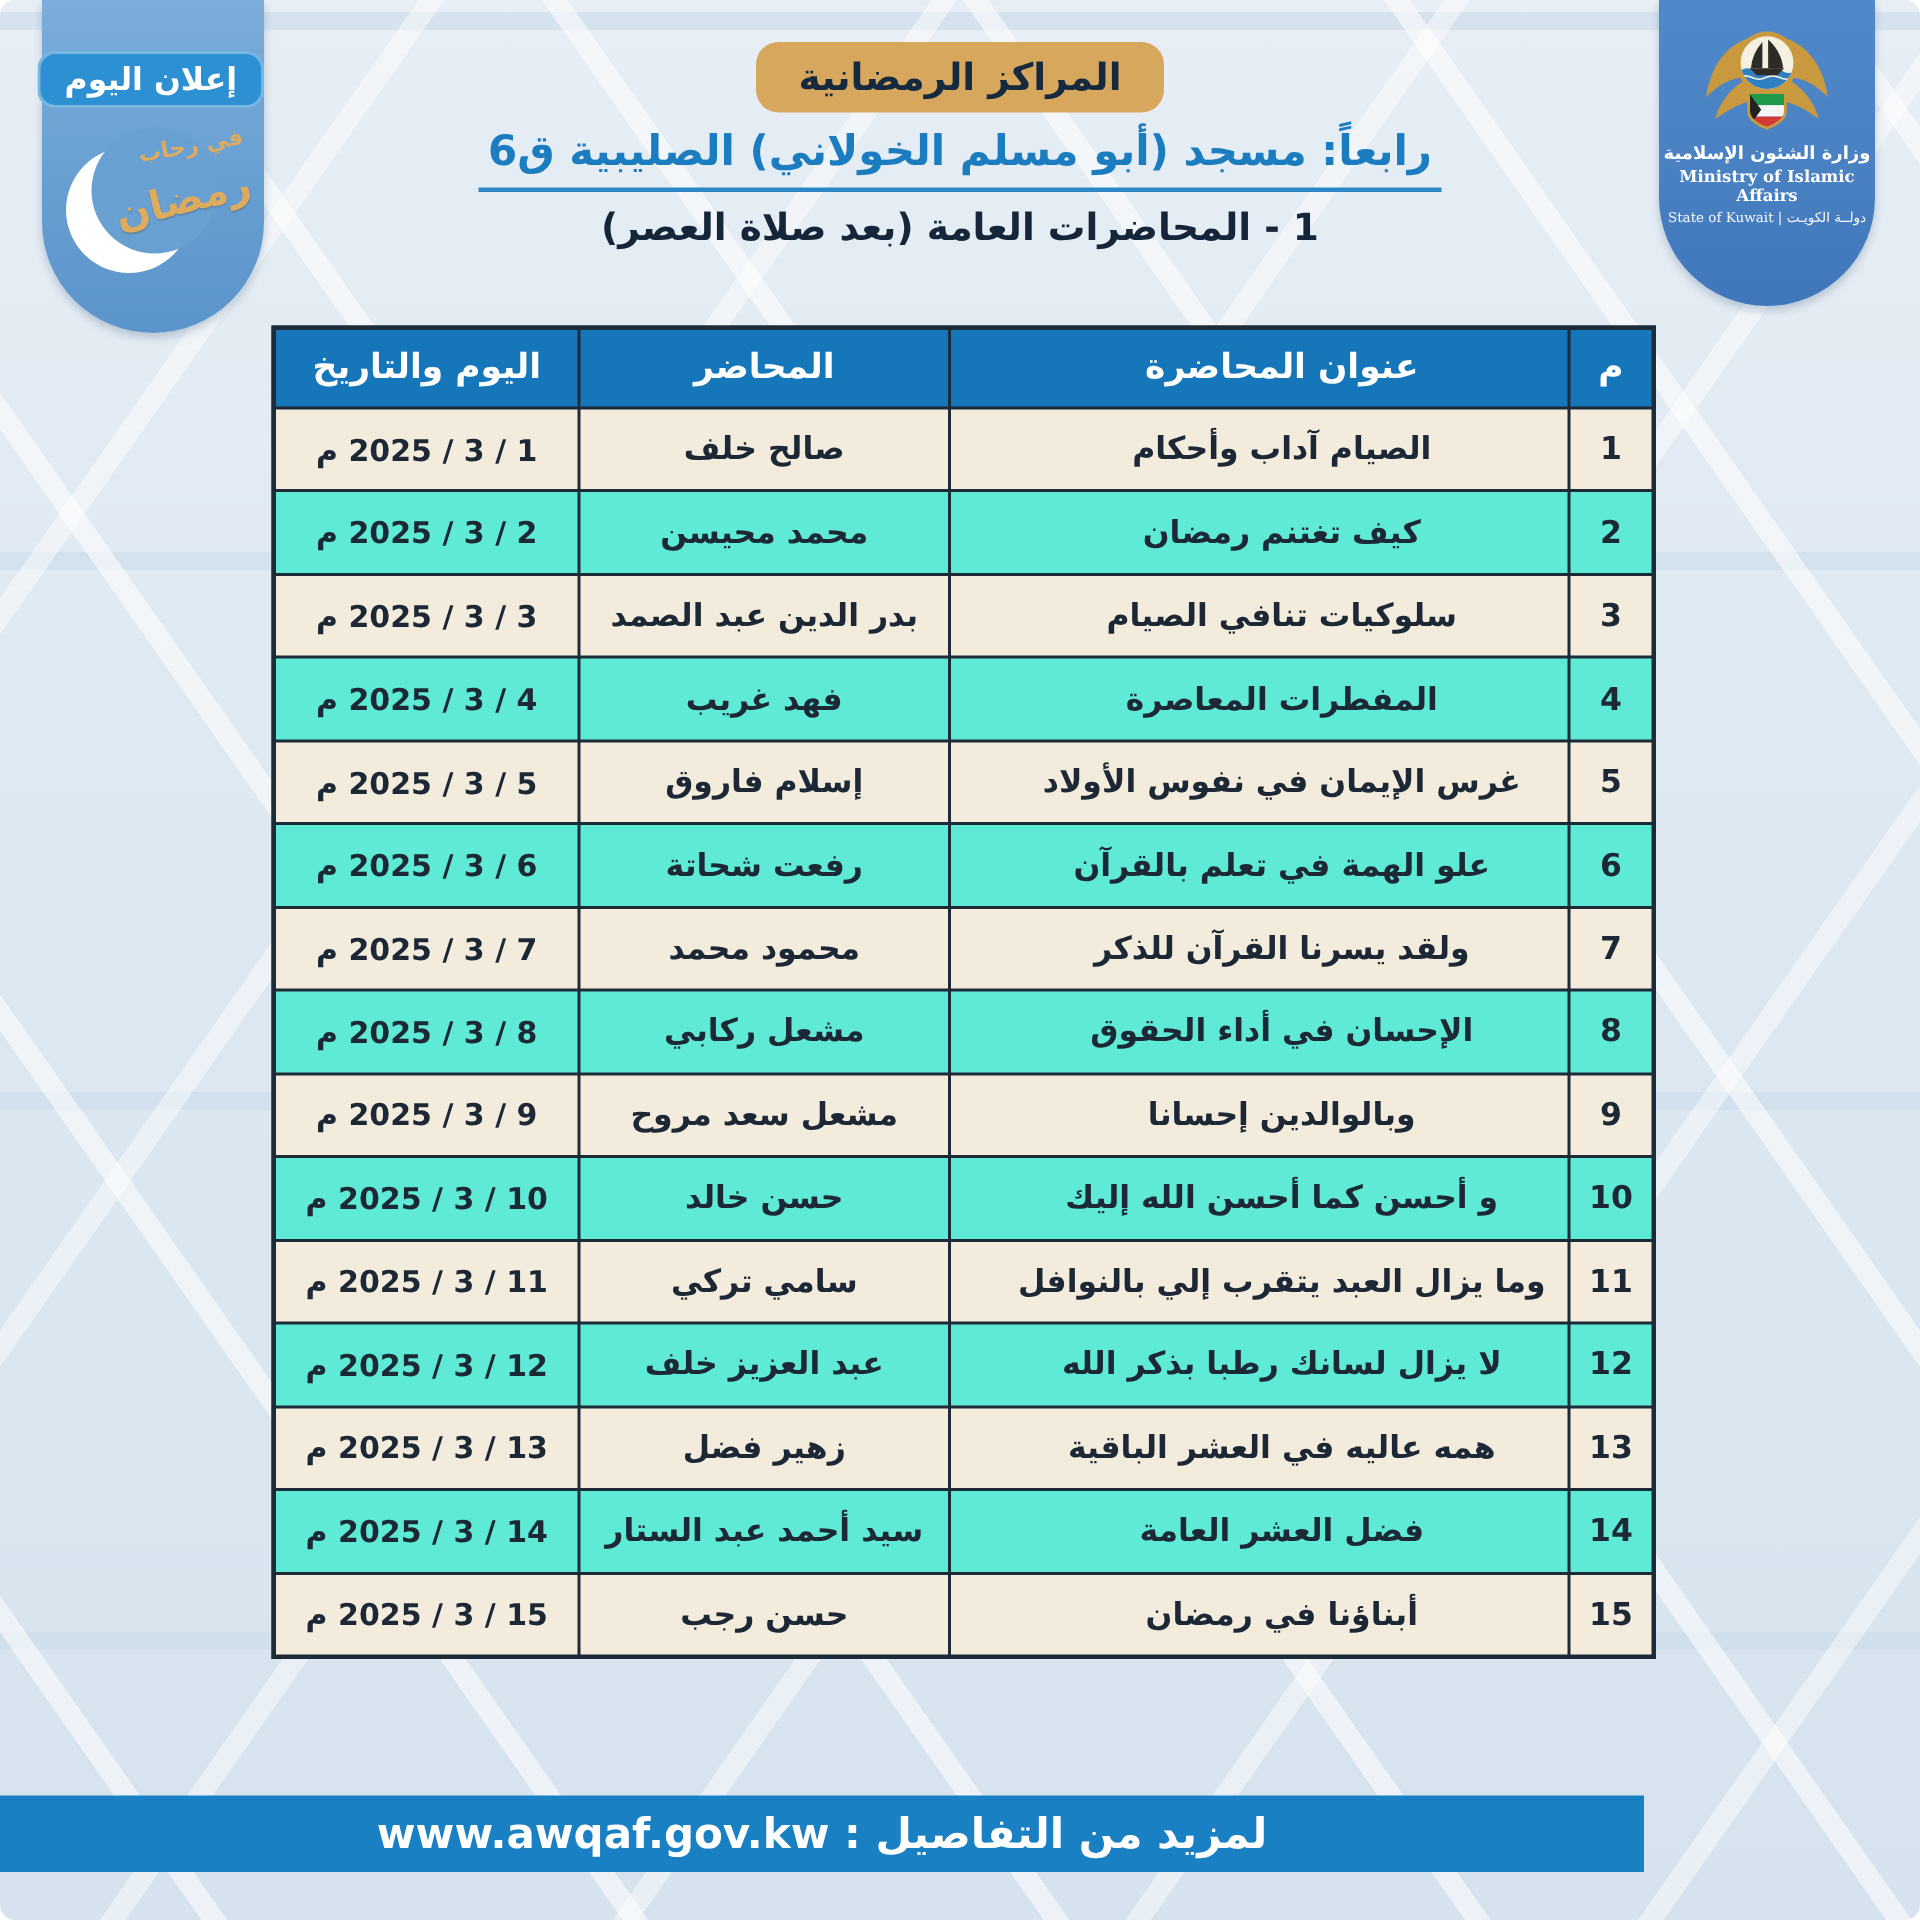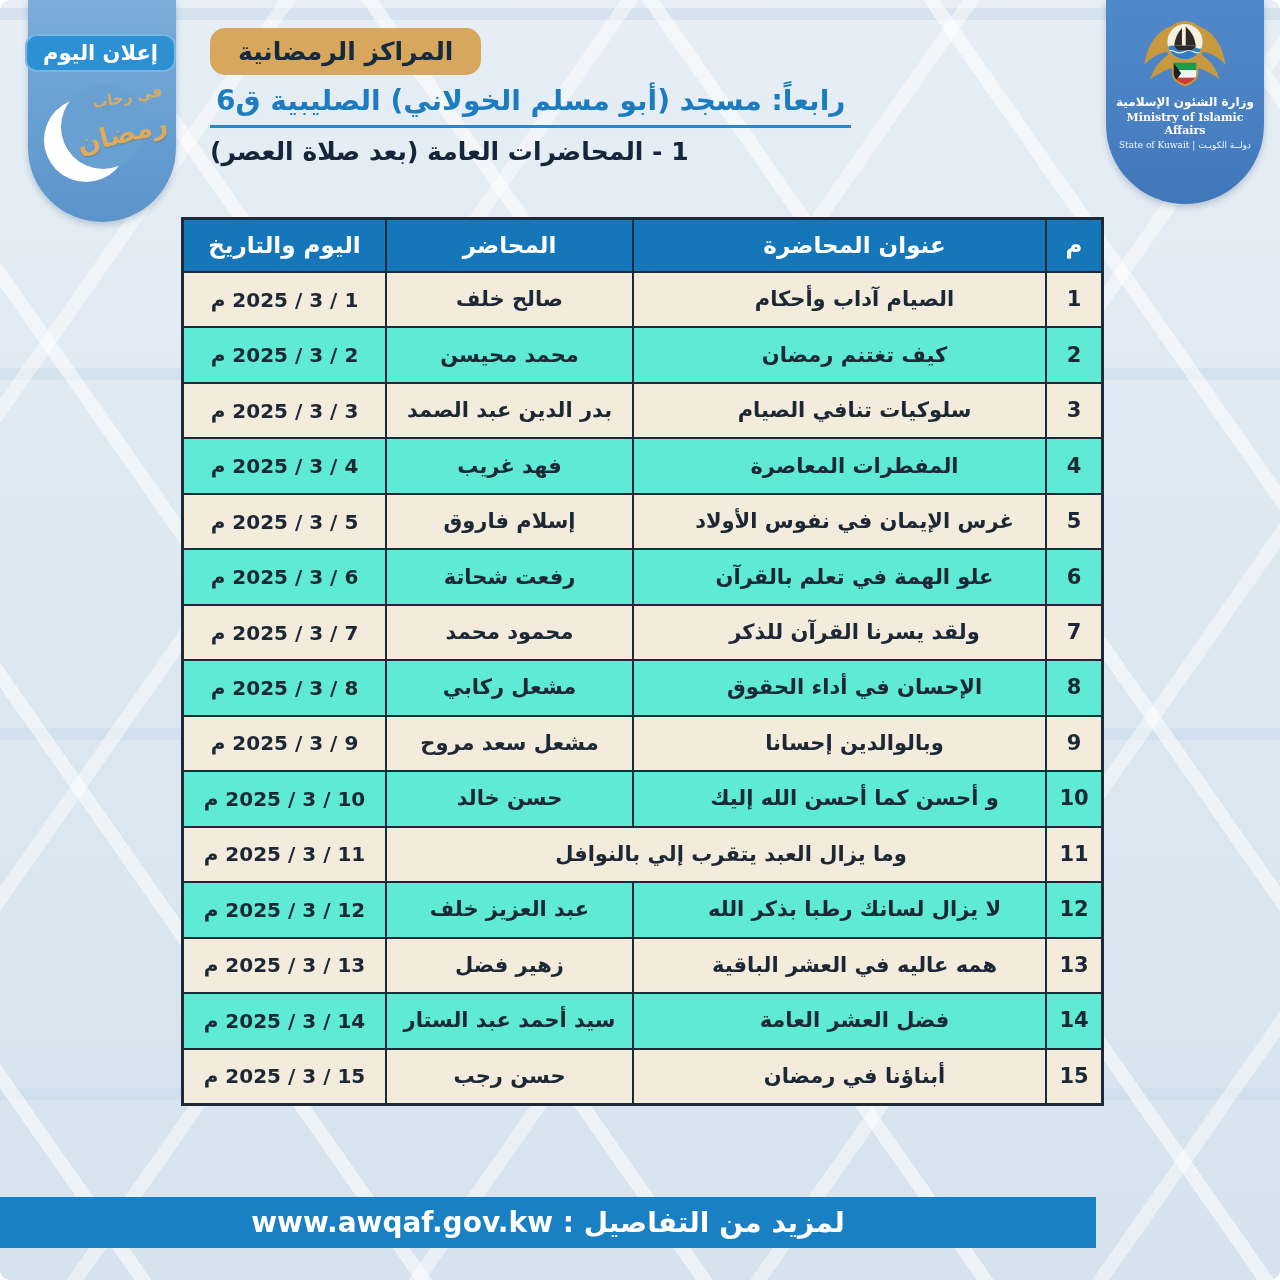--- a/index.html
+++ b/index.html
@@ -44,33 +44,33 @@
     color:#dcab5e;font-weight:bold;font-size:15px;transform:rotate(-10deg);
   }
   .callig-main{
     position:absolute;top:118px;right:8px;
     color:#dcab5e;font-weight:bold;font-size:27px;transform:rotate(-14deg);
     text-shadow:0 1px 1px rgba(60,40,0,.25);
   }
 
   
   .ribbon-right{
-    position:absolute;left:1106px;top:0;width:158px;height:204px;
+    position:absolute;left:1106px;top:0;width:144px;height:204px;
     background:linear-gradient(180deg,#5089ca 0%,#4880c2 60%,#4076ba 100%);
     border-radius:0 0 79px 79px;
     box-shadow:0 3px 6px rgba(40,70,110,.25);
     text-align:center;color:#fff;
   }
   .emblem{display:block;margin:14px auto 0;}
   .min-ar{font-size:12px;font-weight:bold;margin-top:1px;}
   .min-en{font-family:"DejaVu Serif",serif;font-size:11px;font-weight:bold;margin-top:2px;}
   .min-state{direction:ltr;font-family:"DejaVu Serif",serif;font-size:9px;margin-top:3px;opacity:.95;}
 
   
-  .header{position:absolute;top:0;left:210px;width:860px;text-align:left;}
+  .header{position:absolute;top:0;left:210px;width:860px;text-align:center;}
   .header-badge{
     display:inline-block;margin-top:28px;
     background:#d8a75e;color:#15293f;
     font-size:25px;font-weight:bold;
     padding:9px 28px;border-radius:15px;
   }
   .header-title-wrap{margin-top:9px;}
   .header-title{
     display:inline-block;color:#1b7cc0;font-size:28px;font-weight:bold;
     border-bottom:3px solid #2e86c4;padding:0 6px 8px;
@@ -220,20 +220,21 @@
     </div>
       <div class="row body-row blue">
       <div class="cell c-num">10</div>
       <div class="cell c-title">و أحسن كما أحسن الله إليك</div>
       <div class="cell c-lect">حسن خالد</div>
       <div class="cell c-date">10 / 3 / 2025 م</div>
     </div>
       <div class="row body-row cream">
       <div class="cell c-num">11</div>
       <div class="cell c-title">وما يزال العبد يتقرب إلي بالنوافل</div>
+      <div class="cell c-lect">سامي تركي</div>
       <div class="cell c-date">11 / 3 / 2025 م</div>
     </div>
       <div class="row body-row blue">
       <div class="cell c-num">12</div>
       <div class="cell c-title">لا يزال لسانك رطبا بذكر الله</div>
       <div class="cell c-lect">عبد العزيز خلف</div>
       <div class="cell c-date">12 / 3 / 2025 م</div>
     </div>
       <div class="row body-row cream">
       <div class="cell c-num">13</div>

